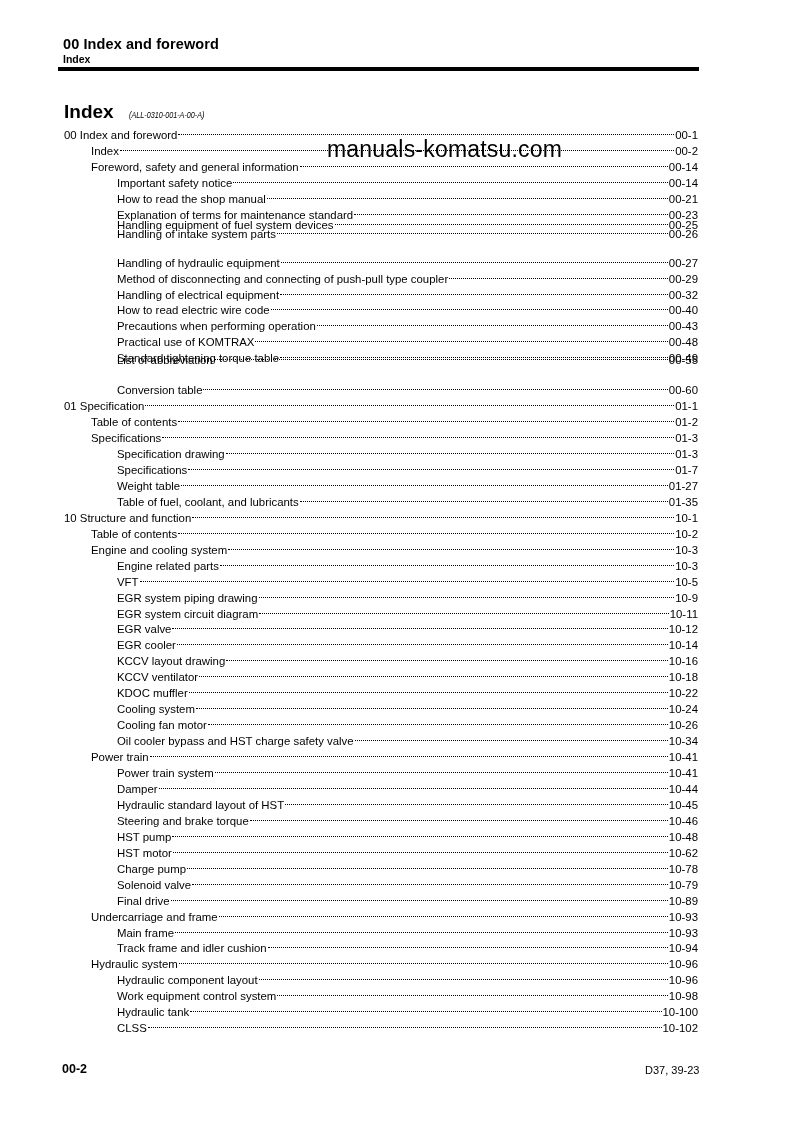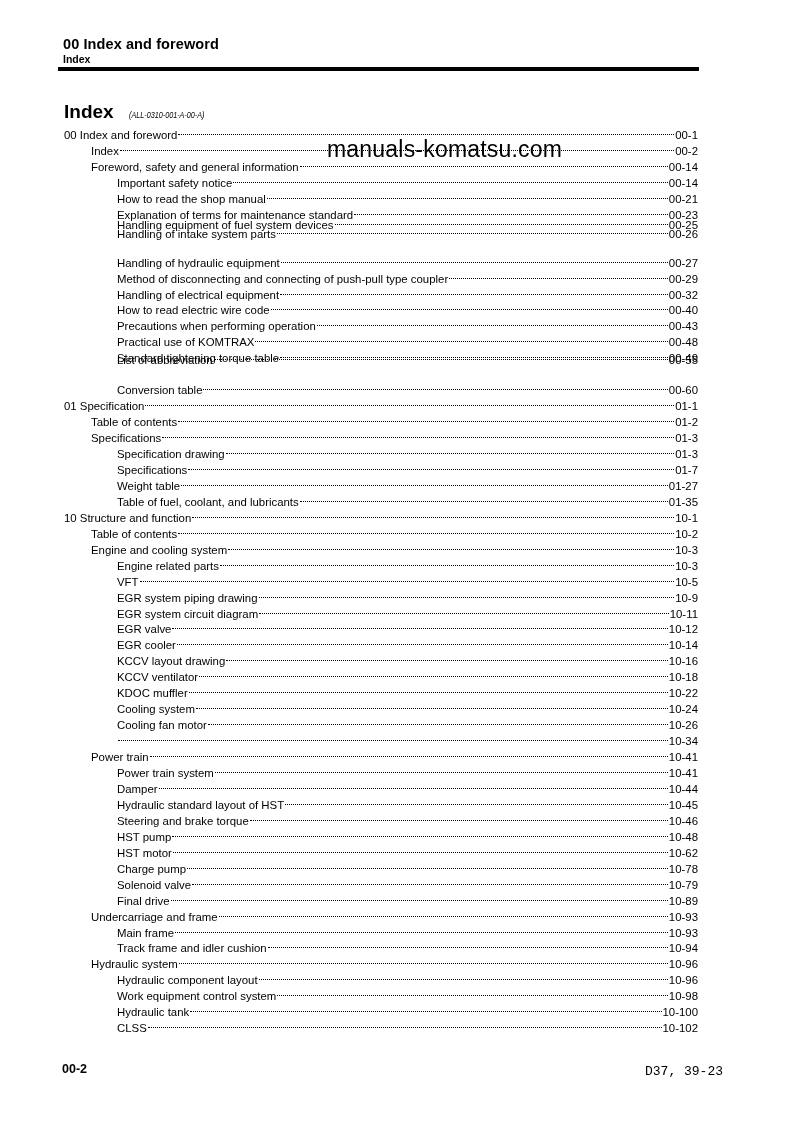--- a/index.html
+++ b/index.html
@@ -13,21 +13,21 @@
   .toc-row { position: absolute; height: 16px; display: flex; align-items: baseline; font-size: 11.4px; line-height: 16px; white-space: nowrap; }
   .toc-row .lbl { flex: 0 0 auto; }
   .toc-row .dots { flex: 1 1 auto; overflow: hidden; margin: 0 1px; height: 16px; position: relative; }
   .toc-row .dots::before { content: ""; position: absolute; left: 0; right: 0; bottom: 4px; border-bottom: 1px dotted #000; }
   .toc-row .pg { flex: 0 0 auto; }
   .lvl0 { left: 64px; }
   .lvl1 { left: 91px; }
   .lvl2 { left: 117px; }
   .watermark { position: absolute; left: 327px; top: 136px; font-size: 23px; letter-spacing: 0.2px; background: transparent; }
   .ftr-page { position: absolute; left: 62px; top: 1062px; font-size: 12.5px; font-weight: bold; }
-  .ftr-model { position: absolute; left: 645px; top: 1064px; font-size: 13px; font-family: Liberation Mono, monospace; }
+  .ftr-model { position: absolute; left: 645px; top: 1064px; font-size: 11px; }
 </style>
 </head>
 <body>
 
 <div>
   <div class="hdr-title">00 Index and foreword</div>
   <div class="hdr-sub">Index</div>
   <div class="hdr-rule"></div>
 </div>
 
@@ -219,20 +219,21 @@
       <span class="lbl">Cooling system</span>
       <span class="dots"></span>
       <span class="pg">10-24</span>
     </div>
     <div class="toc-row lvl2" style="top: 590.15px; width: 581px;">
       <span class="lbl">Cooling fan motor</span>
       <span class="dots"></span>
       <span class="pg">10-26</span>
     </div>
     <div class="toc-row lvl2" style="top: 606.1px; width: 581px;">
+      <span class="lbl">Oil cooler bypass and HST charge safety valve</span>
       <span class="dots"></span>
       <span class="pg">10-34</span>
     </div>
     <div class="toc-row lvl1" style="top: 622.05px; width: 607px;">
       <span class="lbl">Power train</span>
       <span class="dots"></span>
       <span class="pg">10-41</span>
     </div>
     <div class="toc-row lvl2" style="top: 638px; width: 581px;">
       <span class="lbl">Power train system</span>

